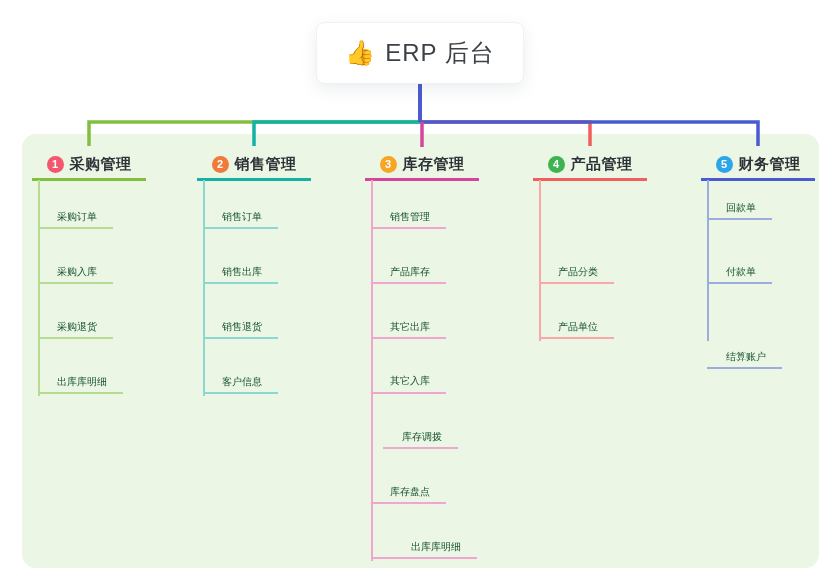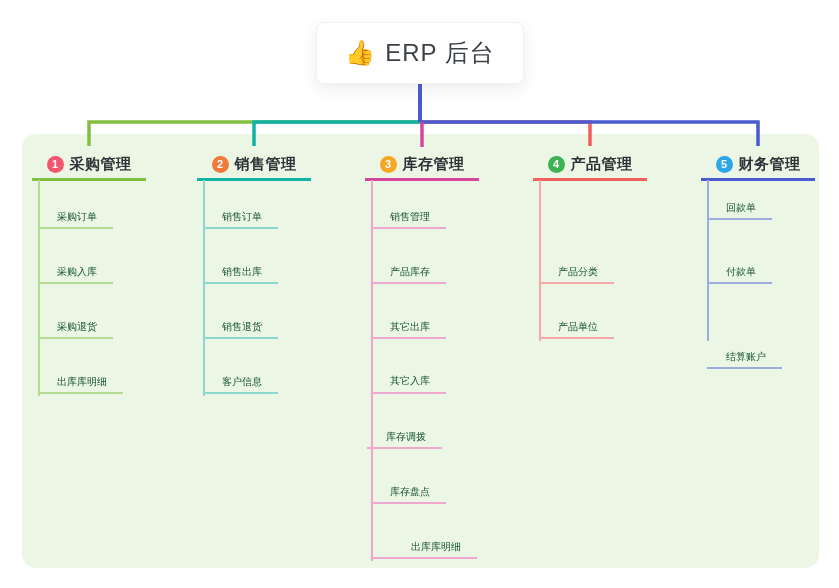--- a/index.html
+++ b/index.html
@@ -79,21 +79,21 @@
     <div class="child-node" style="left: 203px; top: 372px; border-bottom: 2px solid rgb(138, 216, 207);">客户信息</div>
     <div class="branch-header" style="left: 365px; top: 151px; width: 114px; border-bottom: 3px solid rgb(214, 69, 156);">
       <span class="branch-badge" style="background: rgb(246, 166, 35);">3</span>
       <span class="branch-label">库存管理</span>
     </div>
     <div class="trunk" style="left: 371px; top: 180px; height: 381px; background: rgb(240, 167, 207);"></div>
     <div class="child-node" style="left: 371px; top: 207px; border-bottom: 2px solid rgb(240, 167, 207);">销售管理</div>
     <div class="child-node" style="left: 371px; top: 262px; border-bottom: 2px solid rgb(240, 167, 207);">产品库存</div>
     <div class="child-node" style="left: 371px; top: 317px; border-bottom: 2px solid rgb(240, 167, 207);">其它出库</div>
     <div class="child-node" style="left: 371px; top: 372px; border-bottom: 2px solid rgb(240, 167, 207); font-family: Liberation Mono, monospace;">其它入库</div>
-    <div class="child-node" style="left: 367px; top: 427px; border-bottom: 2px solid rgb(240, 167, 207);">库存调拨</div>
+    <div class="child-node" style="left: 383px; top: 427px; border-bottom: 2px solid rgb(240, 167, 207);">库存调拨</div>
     <div class="child-node" style="left: 371px; top: 482px; border-bottom: 2px solid rgb(240, 167, 207);">库存盘点</div>
     <div class="child-node" style="left: 371px; top: 537px; border-bottom: 2px solid rgb(240, 167, 207); padding-left: 40px;">出库库明细</div>
     <div class="branch-header" style="left: 533px; top: 151px; width: 114px; border-bottom: 3px solid rgb(242, 93, 93);">
       <span class="branch-badge" style="background: rgb(61, 179, 81);">4</span>
       <span class="branch-label">产品管理</span>
     </div>
     <div class="trunk" style="left: 539px; top: 180px; height: 161px; background: rgb(248, 168, 168);"></div>
     <div class="child-node" style="left: 539px; top: 262px; border-bottom: 2px solid rgb(248, 168, 168);">产品分类</div>
     <div class="child-node" style="left: 539px; top: 317px; border-bottom: 2px solid rgb(248, 168, 168);">产品单位</div>
     <div class="branch-header" style="left: 701px; top: 151px; width: 114px; border-bottom: 3px solid rgb(74, 91, 208);">

